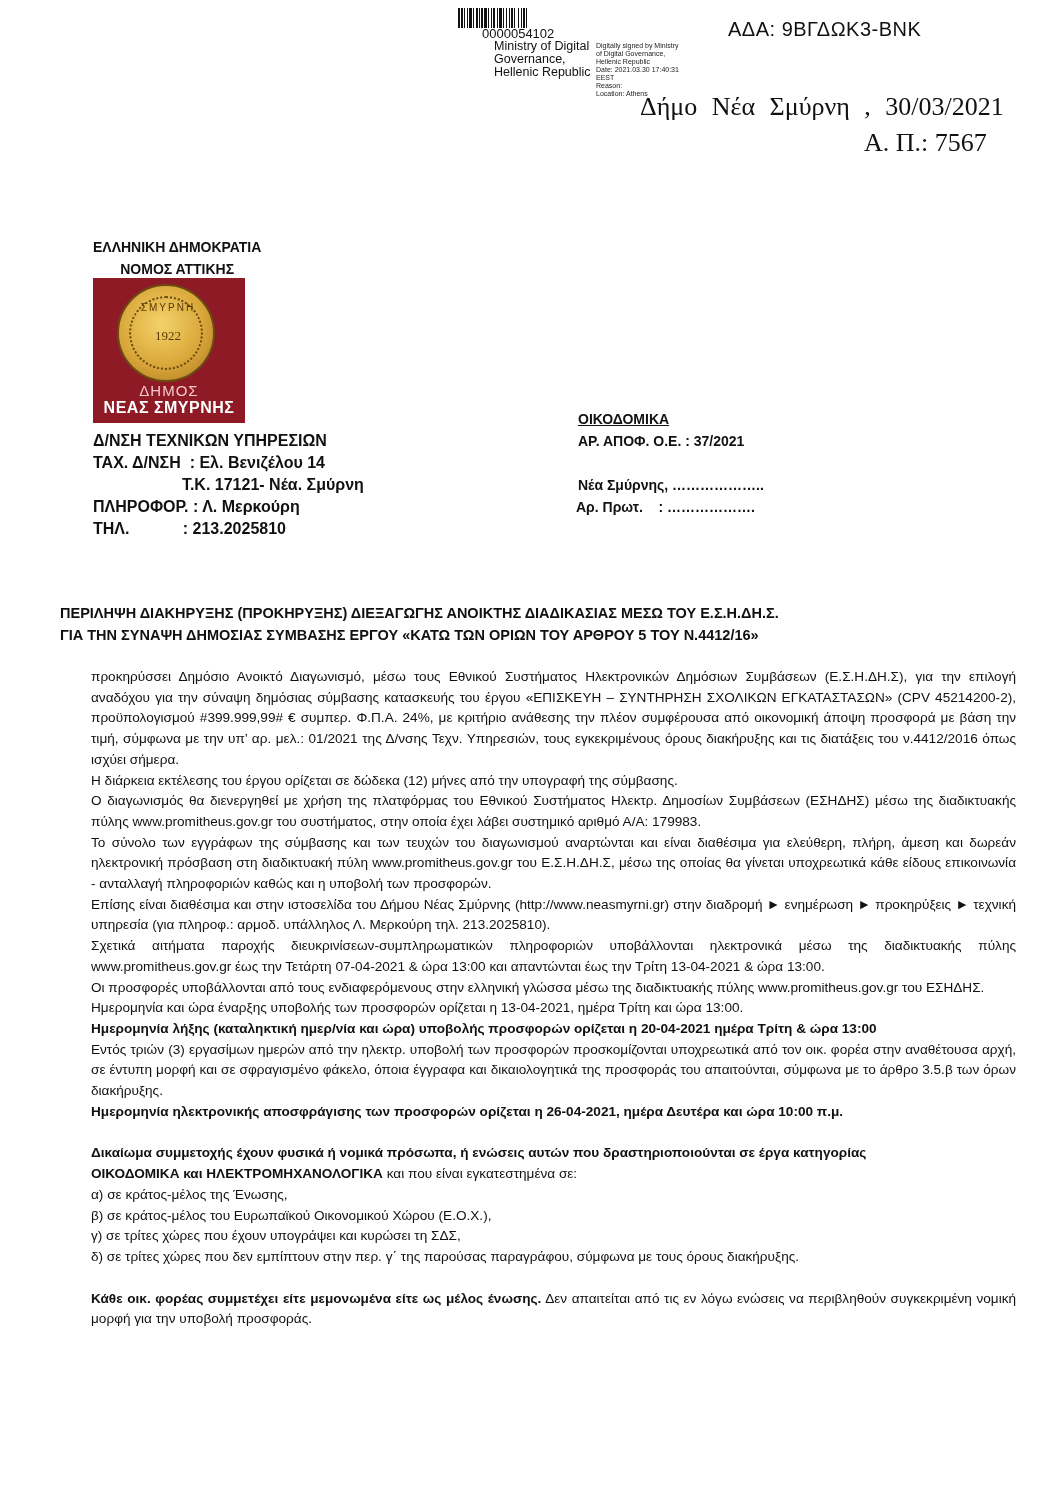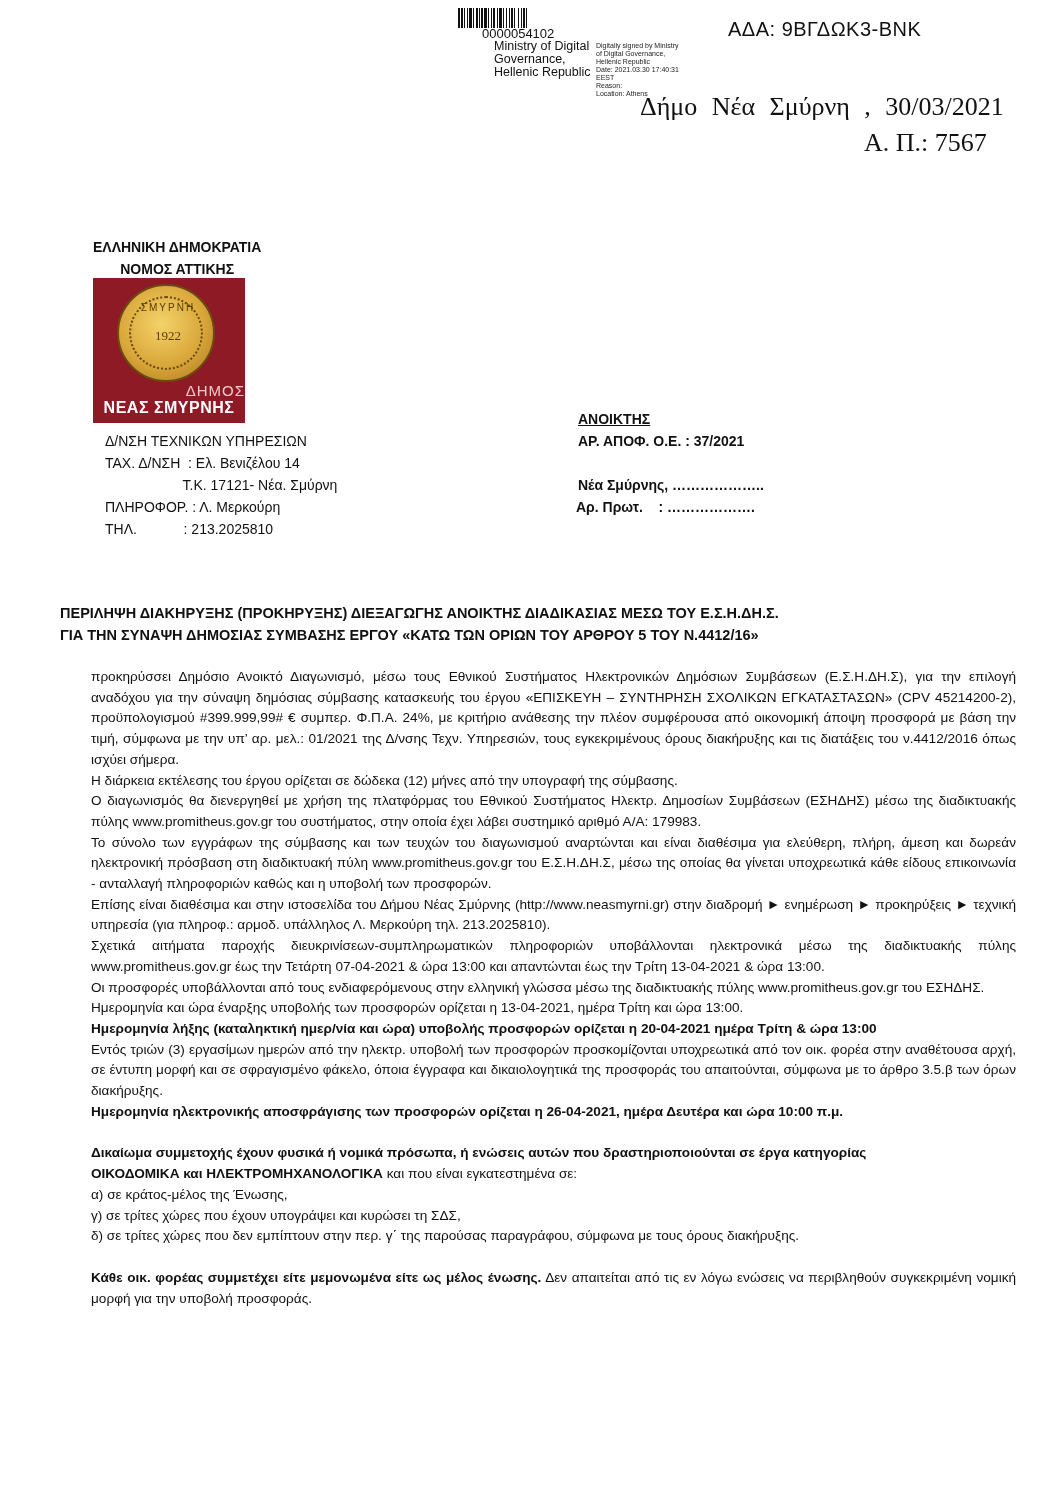--- a/index.html
+++ b/index.html
@@ -19,25 +19,25 @@
   
   .bold-hdr { font-weight: bold; font-size: 14px; line-height: 22px; }
   #gov { left: 93px; top: 236px; text-align: center; }
   #logo { left: 93px; top: 278px; width: 152px; height: 145px; background: #8e1a26; }
   #coin { left: 24px; top: 6px; width: 98px; height: 98px; border-radius: 50%;
           background: radial-gradient(circle at 45% 40%, #f4d36a 0%, #d9a73a 55%, #a8741e 100%);
           border: 2px solid #6b4a12; box-sizing: border-box; }
   #coin-inner { left: 10px; top: 10px; width: 74px; height: 74px; border-radius: 50%; border: 2px dotted #6b4a12; box-sizing: border-box; }
   #coin-year { left: 0; top: 30px; width: 74px; text-align: center; font-size: 13px; color: #5a3a08; font-family: "Liberation Serif", serif; }
   #coin-legend { left: 0; top: 4px; width: 74px; text-align: center; font-size: 10px; color: #5a3a08; letter-spacing: 2px; }
-  #logo-dimos { left: 0; top: 104px; width: 152px; text-align: right; color: #f3c9c9; font-size: 15px; letter-spacing: 1px; }
+  #logo-dimos { left: 0; top: 104px; width: 152px; text-align: center; color: #f3c9c9; font-size: 15px; letter-spacing: 1px; }
   #logo-name { left: 0; top: 121px; width: 152px; text-align: center; color: #ffffff; font-size: 16px; font-weight: bold; letter-spacing: 0.5px; }
 
   #dept { left: 93px; top: 430px; }
-  .kv { font-weight: normal; font-size: 14px; line-height: 22px; white-space: pre; margin-left: 12px; }
+  .kv { font-weight: bold; font-size: 16px; line-height: 22px; white-space: pre; }
 
   
   #post { left: 578px; top: 408px; font-weight: bold; font-size: 14px; line-height: 22px; text-decoration: underline; }
   #decision { left: 578px; top: 430px; font-weight: bold; font-size: 14px; line-height: 22px; }
   #city-date { left: 578px; top: 474px; font-weight: bold; font-size: 14px; line-height: 22px; }
   #prot-no { left: 576px; top: 496px; font-weight: bold; font-size: 14px; line-height: 22px; }
 
   
   #title { left: 60px; top: 602px; width: 960px; font-size: 14.5px; line-height: 22px; font-weight: bold; }
   #title div { white-space: nowrap; }
@@ -138,21 +138,21 @@
 </div>
 
 <div id="dept" class="abs">
   <div class="kv">Δ/ΝΣΗ ΤΕΧΝΙΚΩΝ ΥΠΗΡΕΣΙΩΝ</div>
   <div class="kv">ΤΑΧ. Δ/ΝΣΗ  : Ελ. Βενιζέλου 14</div>
   <div class="kv">                    Τ.Κ. 17121- Νέα. Σμύρνη</div>
   <div class="kv">ΠΛΗΡΟΦΟΡ. : Λ. Μερκούρη</div>
   <div class="kv">ΤΗΛ.            : 213.2025810</div>
 </div>
 
-<div id="post" class="abs">ΑΝΟΙΚΤΗΣ</div>
+<div id="post" class="abs">ΟΙΚΟΔΟΜΙΚΑ</div>
 <div id="decision" class="abs">ΑΡ. ΑΠΟΦ. Ο.Ε. : 37/2021</div>
 <div id="city-date" class="abs">Νέα Σμύρνης, ………………..</div>
 <div id="prot-no" class="abs" style="white-space:pre">Αρ. Πρωτ.    : ……………….</div>
 
 <div id="title" class="abs">
   <div>ΠΕΡΙΛΗΨΗ ΔΙΑΚΗΡΥΞΗΣ (ΠΡΟΚΗΡΥΞΗΣ) ΔΙΕΞΑΓΩΓΗΣ ΑΝΟΙΚΤΗΣ  ΔΙΑΔΙΚΑΣΙΑΣ ΜΕΣΩ ΤΟΥ Ε.Σ.Η.ΔΗ.Σ.</div>
   <div>ΓΙΑ ΤΗΝ ΣΥΝΑΨΗ ΔΗΜΟΣΙΑΣ ΣΥΜΒΑΣΗΣ ΕΡΓΟΥ  «ΚΑΤΩ ΤΩΝ ΟΡΙΩΝ ΤΟΥ ΑΡΘΡΟΥ 5 ΤΟΥ Ν.4412/16»</div>
 </div>
 
 <div id="body" class="abs">
@@ -164,17 +164,18 @@
   <p>Σχετικά αιτήματα παροχής διευκρινίσεων-συμπληρωματικών πληροφοριών υποβάλλονται ηλεκτρονικά μέσω της διαδικτυακής πύλης www.promitheus.gov.gr έως την Τετάρτη 07-04-2021 &amp; ώρα 13:00 και απαντώνται έως την Τρίτη 13-04-2021 &amp; ώρα 13:00.</p>
   <p>Οι προσφορές υποβάλλονται από τους ενδιαφερόμενους στην ελληνική γλώσσα μέσω της διαδικτυακής πύλης www.promitheus.gov.gr του ΕΣΗΔΗΣ.</p>
   <p>Ημερομηνία και ώρα έναρξης υποβολής των προσφορών ορίζεται η 13-04-2021, ημέρα Τρίτη και ώρα 13:00.</p>
   <p class="b">Ημερομηνία λήξης (καταληκτική ημερ/νία και ώρα) υποβολής προσφορών ορίζεται η 20-04-2021 ημέρα Τρίτη &amp; ώρα 13:00</p>
   <p>Εντός τριών (3) εργασίμων ημερών από την ηλεκτρ. υποβολή των προσφορών προσκομίζονται υποχρεωτικά από τον οικ. φορέα στην αναθέτουσα αρχή, σε έντυπη μορφή και σε σφραγισμένο φάκελο, όποια έγγραφα και δικαιολογητικά της προσφοράς του απαιτούνται, σύμφωνα με το άρθρο 3.5.β των όρων διακήρυξης.</p>
   <p class="b">Ημερομηνία ηλεκτρονικής αποσφράγισης των προσφορών ορίζεται η 26-04-2021, ημέρα Δευτέρα και ώρα 10:00 π.μ.</p>
   <div class="gap"></div>
   <p class="b">Δικαίωμα συμμετοχής έχουν φυσικά ή νομικά πρόσωπα, ή ενώσεις αυτών που δραστηριοποιούνται σε έργα κατηγορίας</p>
   <p><span class="b">ΟΙΚΟΔΟΜΙΚΑ και ΗΛΕΚΤΡΟΜΗΧΑΝΟΛΟΓΙΚΑ</span><span> και που είναι εγκατεστημένα σε:</span></p>
   <p>α) σε κράτος-μέλος της Ένωσης,</p>
+  <p>β) σε κράτος-μέλος του Ευρωπαϊκού Οικονομικού Χώρου (Ε.Ο.Χ.),</p>
   <p>γ) σε τρίτες χώρες που έχουν υπογράψει και κυρώσει τη ΣΔΣ,</p>
   <p>δ) σε τρίτες χώρες που δεν εμπίπτουν στην περ. γ΄ της παρούσας παραγράφου, σύμφωνα με τους όρους διακήρυξης.</p>
   <div class="gap"></div>
   <p><span class="b">Κάθε οικ. φορέας συμμετέχει είτε μεμονωμένα είτε ως μέλος ένωσης.</span><span> Δεν απαιτείται από τις εν λόγω ενώσεις να περιβληθούν συγκεκριμένη νομική μορφή για την υποβολή προσφοράς.</span></p>
 </div>
 
 </body></html>

